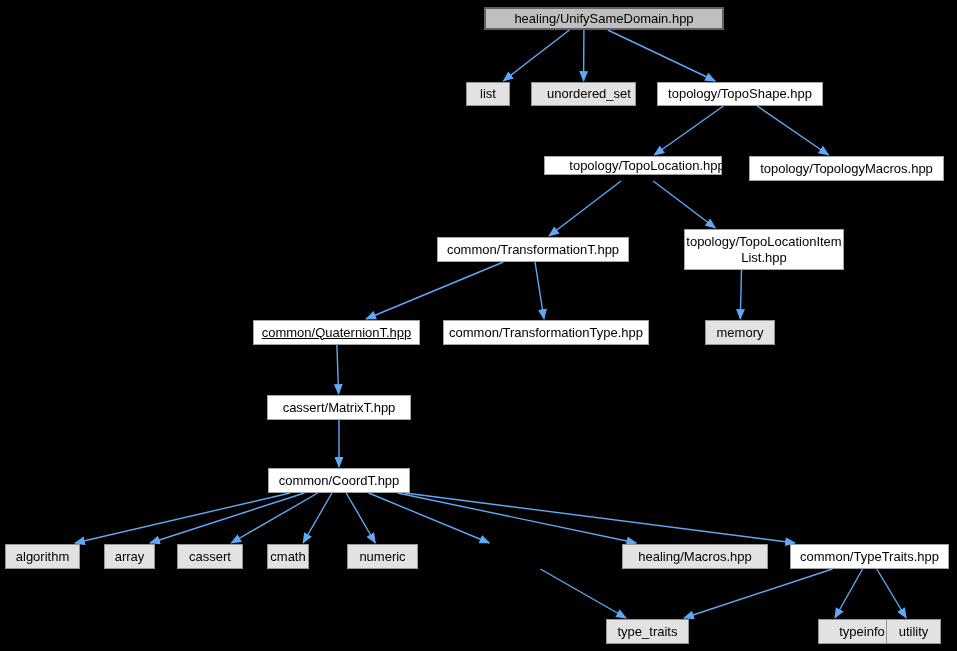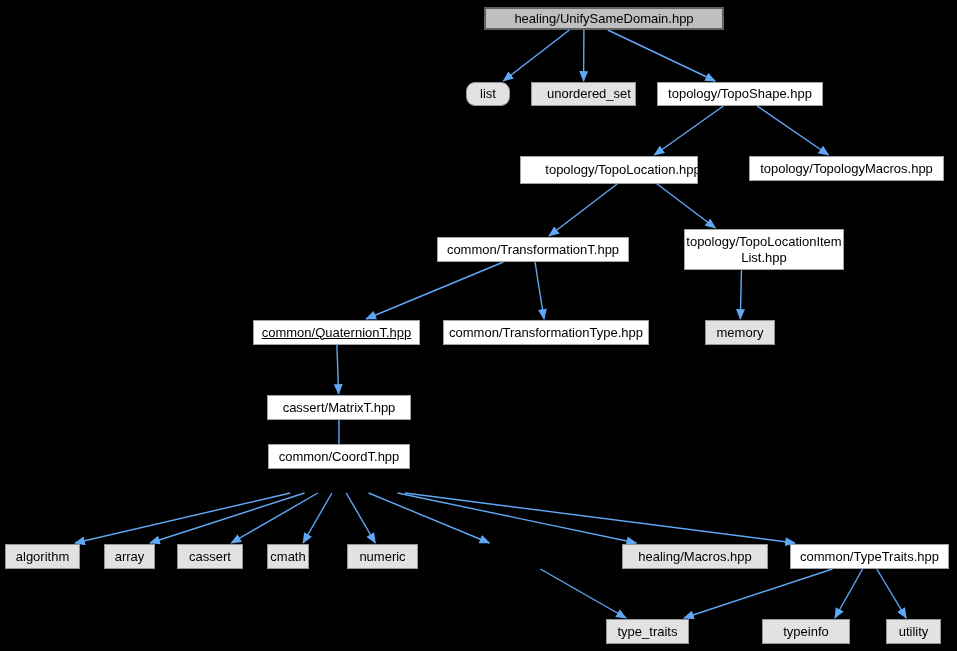--- a/index.html
+++ b/index.html
@@ -56,30 +56,30 @@
         <line x1="540.4" y1="569" x2="626.1" y2="618" class="edge-line" marker-end="url(#arrow)"></line>
         <line x1="832.5" y1="569" x2="684.0" y2="618" class="edge-line" marker-end="url(#arrow)"></line>
         <line x1="862.6" y1="569" x2="834.9" y2="618" class="edge-line" marker-end="url(#arrow)"></line>
         <line x1="876.8" y1="569" x2="906.2" y2="618" class="edge-line" marker-end="url(#arrow)"></line>
       </g>
   </svg>
   <div id="nodes">
       <div class="node root" style="left: 484px; top: 7px; width: 240px; height: 23px;">
         <span>healing/UnifySameDomain.hpp</span>
       </div>
-      <div class="node system" style="left: 466px; top: 82px; width: 44px; height: 24px; border-radius: 9px;">
+      <div class="node system" style="left: 466px; top: 82px; width: 44px; height: 24px;">
         <span>list</span>
       </div>
       <div class="node system" style="left: 531px; top: 82px; width: 105px; height: 24px; padding-left: 11px;">
         <span>unordered_set</span>
       </div>
       <div class="node file" style="left: 657px; top: 82px; width: 166px; height: 24px;">
         <span>topology/TopoShape.hpp</span>
       </div>
-      <div class="node file" style="left: 520px; top: 156px; width: 178px; height: 28px; padding-left: 28px;">
+      <div class="node file" style="left: 544px; top: 156px; width: 178px; height: 19px; padding-left: 28px;">
         <span>topology/TopoLocation.hpp</span>
       </div>
       <div class="node file" style="left: 749px; top: 156px; width: 195px; height: 25px;">
         <span>topology/TopologyMacros.hpp</span>
       </div>
       <div class="node file" style="left: 437px; top: 237px; width: 192px; height: 25px;">
         <span>common/TransformationT.hpp</span>
       </div>
       <div class="node file" style="left: 684px; top: 229px; width: 160px; height: 41px;">
         <span>topology/TopoLocationItem</span>
@@ -90,21 +90,21 @@
       </div>
       <div class="node file" style="left: 443px; top: 320px; width: 206px; height: 25px;">
         <span>common/TransformationType.hpp</span>
       </div>
       <div class="node system" style="left: 705px; top: 320px; width: 70px; height: 25px;">
         <span>memory</span>
       </div>
       <div class="node file" style="left: 267px; top: 395px; width: 144px; height: 25px;">
         <span>cassert/MatrixT.hpp</span>
       </div>
-      <div class="node file" style="left: 268px; top: 444px; width: 142px; height: 25px;">
+      <div class="node file" style="left: 268px; top: 468px; width: 142px; height: 25px;">
         <span>common/CoordT.hpp</span>
       </div>
       <div class="node system" style="left: 5px; top: 544px; width: 75px; height: 25px;">
         <span>algorithm</span>
       </div>
       <div class="node system" style="left: 104px; top: 544px; width: 51px; height: 25px;">
         <span>array</span>
       </div>
       <div class="node system" style="left: 177px; top: 544px; width: 66px; height: 25px;">
         <span>cassert</span>
@@ -117,20 +117,20 @@
       </div>
       <div class="node system" style="left: 622px; top: 544px; width: 146px; height: 25px;">
         <span>healing/Macros.hpp</span>
       </div>
       <div class="node file" style="left: 790px; top: 544px; width: 159px; height: 25px;">
         <span>common/TypeTraits.hpp</span>
       </div>
       <div class="node system" style="left: 606px; top: 619px; width: 83px; height: 25px;">
         <span>type_traits</span>
       </div>
-      <div class="node system" style="left: 762px; top: 619px; width: 88px; height: 25px;">
+      <div class="node system" style="left: 818px; top: 619px; width: 88px; height: 25px;">
         <span>typeinfo</span>
       </div>
       <div class="node system" style="left: 886px; top: 619px; width: 55px; height: 25px;">
         <span>utility</span>
       </div>
     </div>
 </div>
 
 </body></html>

